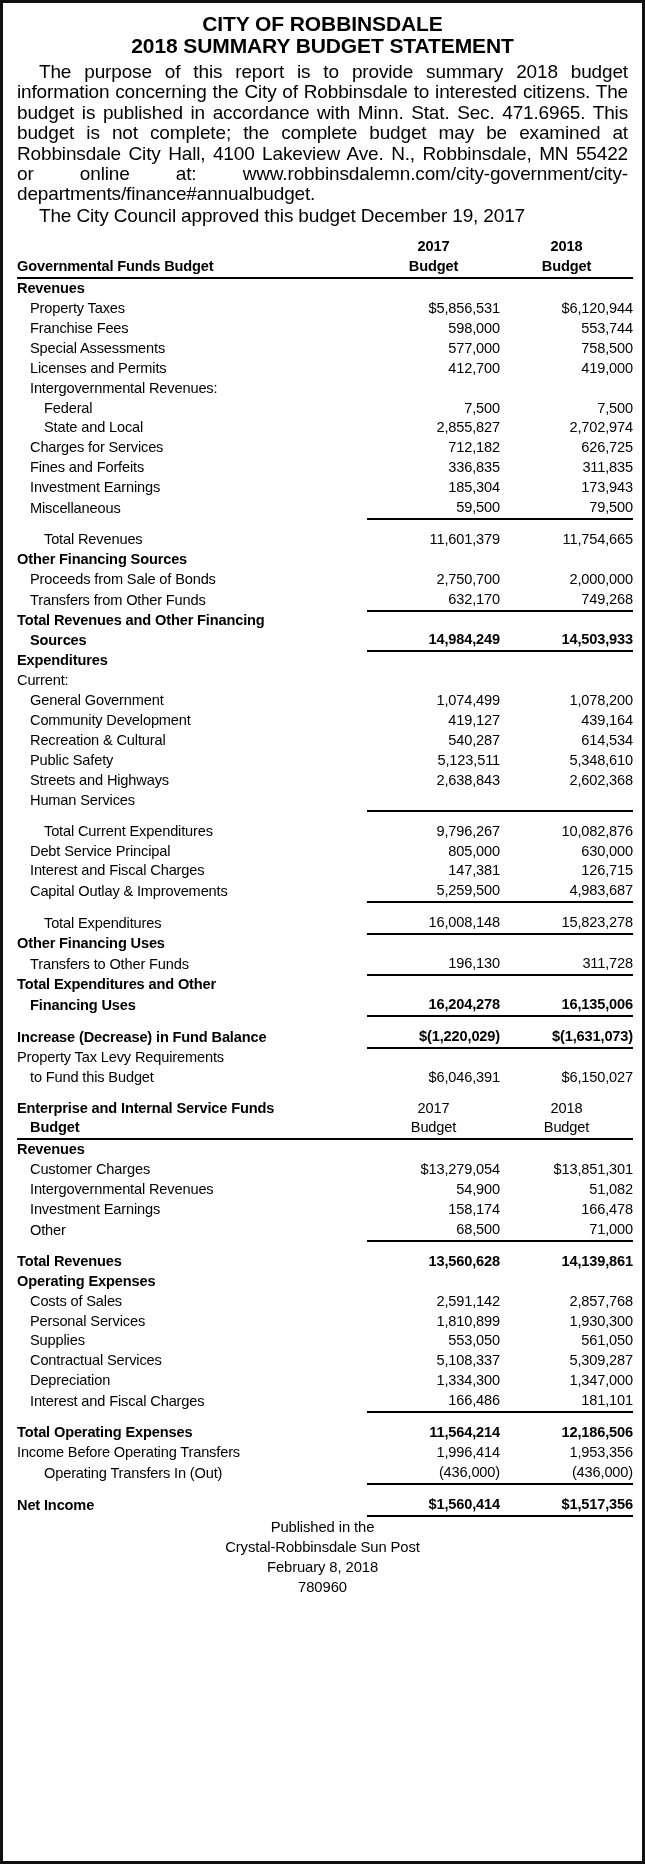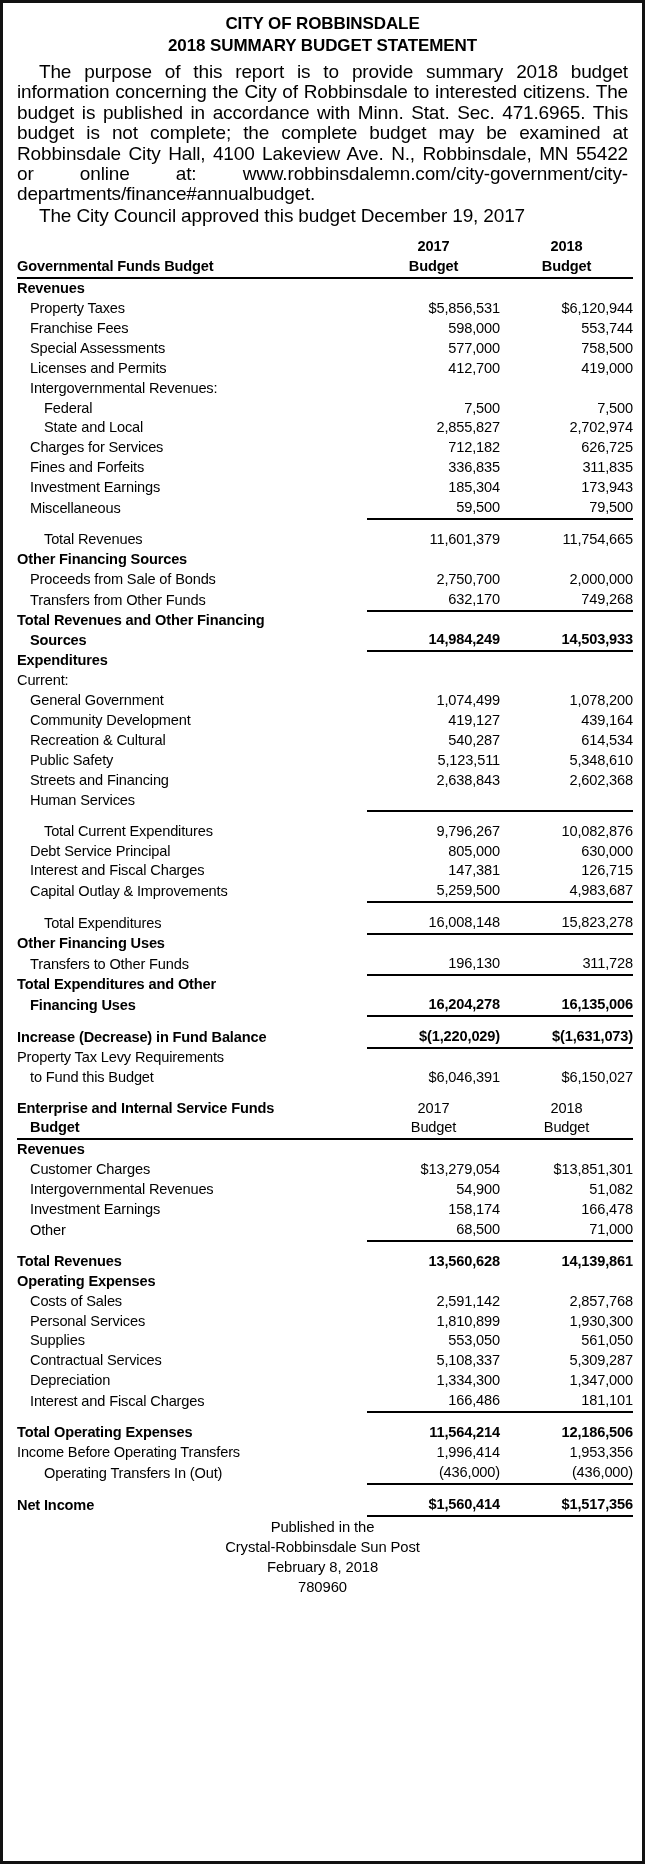--- a/index.html
+++ b/index.html
@@ -20,21 +20,21 @@
     border: 3px solid #111111;
     padding: 6px 14px 4px 14px;
     overflow: hidden;
     position: relative;
   }
 
   
   .masthead {
     text-align: center;
     font-weight: bold;
-    font-size: 17px;
+    font-size: 21px;
     line-height: 21px;
     letter-spacing: -0.1px;
     margin-top: 4px;
   }
   .masthead .line2 { margin-top: 1px; }
 
   
   .intro {
     font-size: 19px;
     line-height: 20.4px;
@@ -264,21 +264,21 @@
           <td class="label ind1">Recreation &amp; Cultural</td>
           <td class="num">540,287</td>
           <td class="num">614,534</td>
         </tr>
         <tr>
           <td class="label ind1">Public Safety</td>
           <td class="num">5,123,511</td>
           <td class="num">5,348,610</td>
         </tr>
         <tr>
-          <td class="label ind1">Streets and Financing</td>
+          <td class="label ind1">Streets and Highways</td>
           <td class="num">2,638,843</td>
           <td class="num">2,602,368</td>
         </tr>
         <tr>
           <td class="label ind1">Human Services</td>
           <td class="num"></td>
           <td class="num"></td>
         </tr>
         <tr class="rule-num">
           <td class="label ind2">Total Current Expenditures</td>

